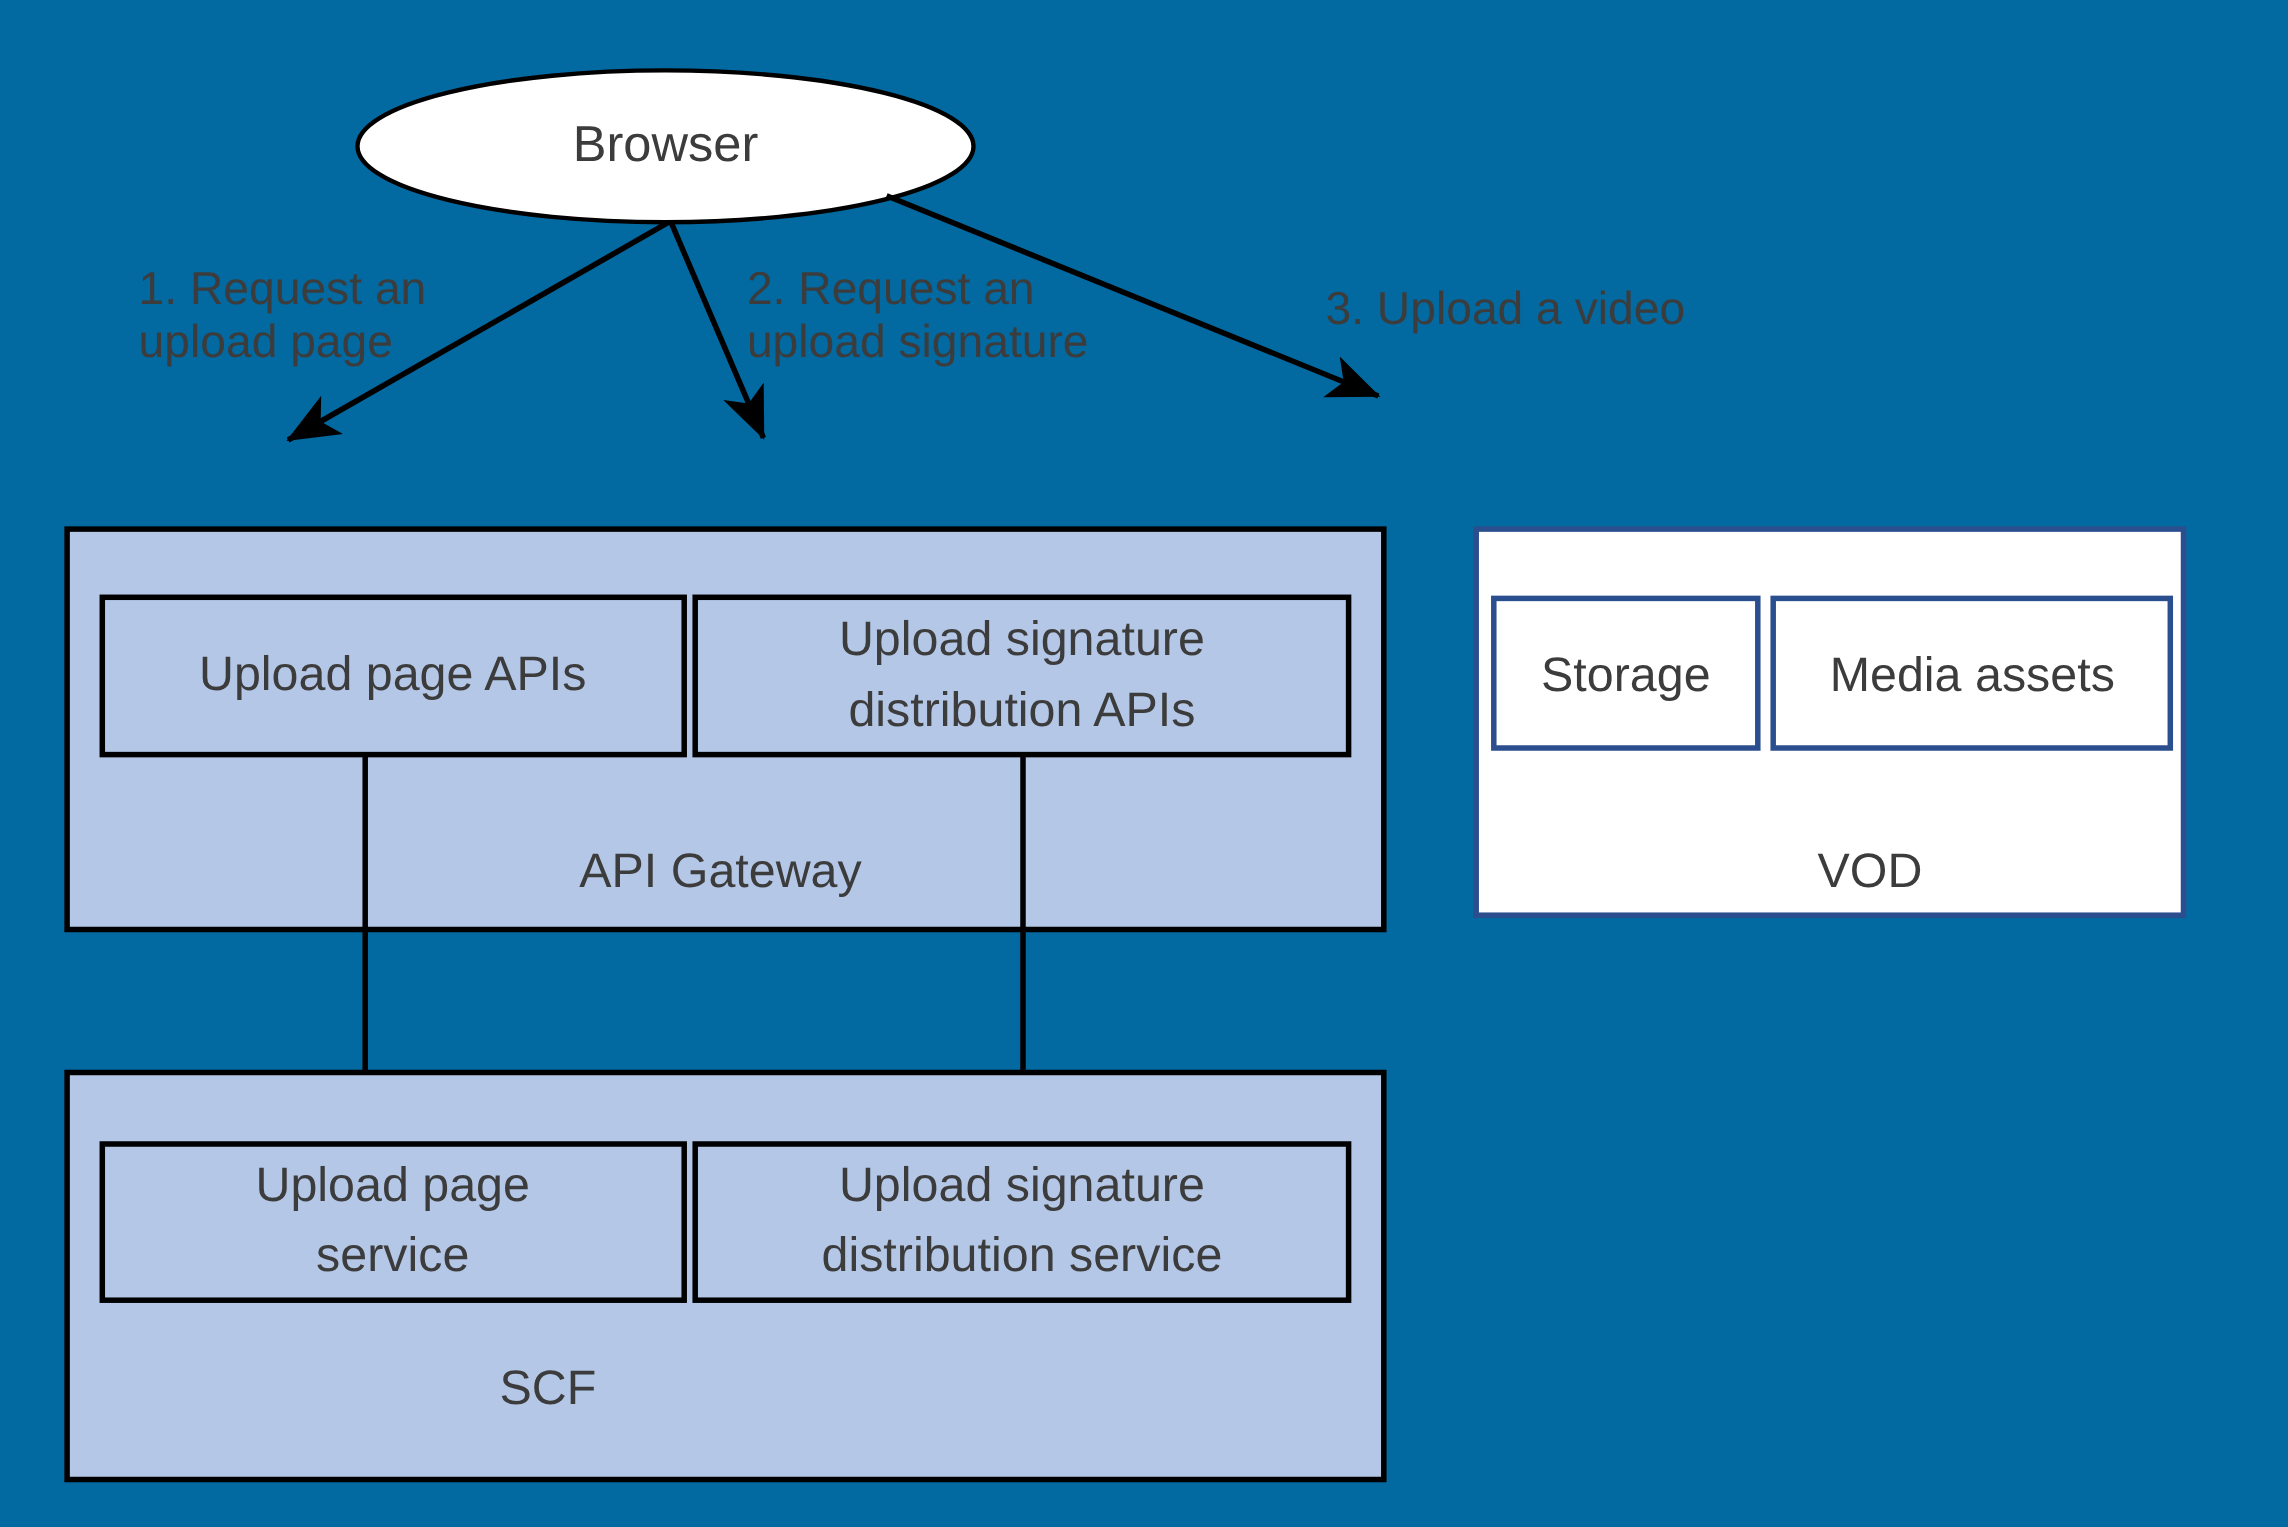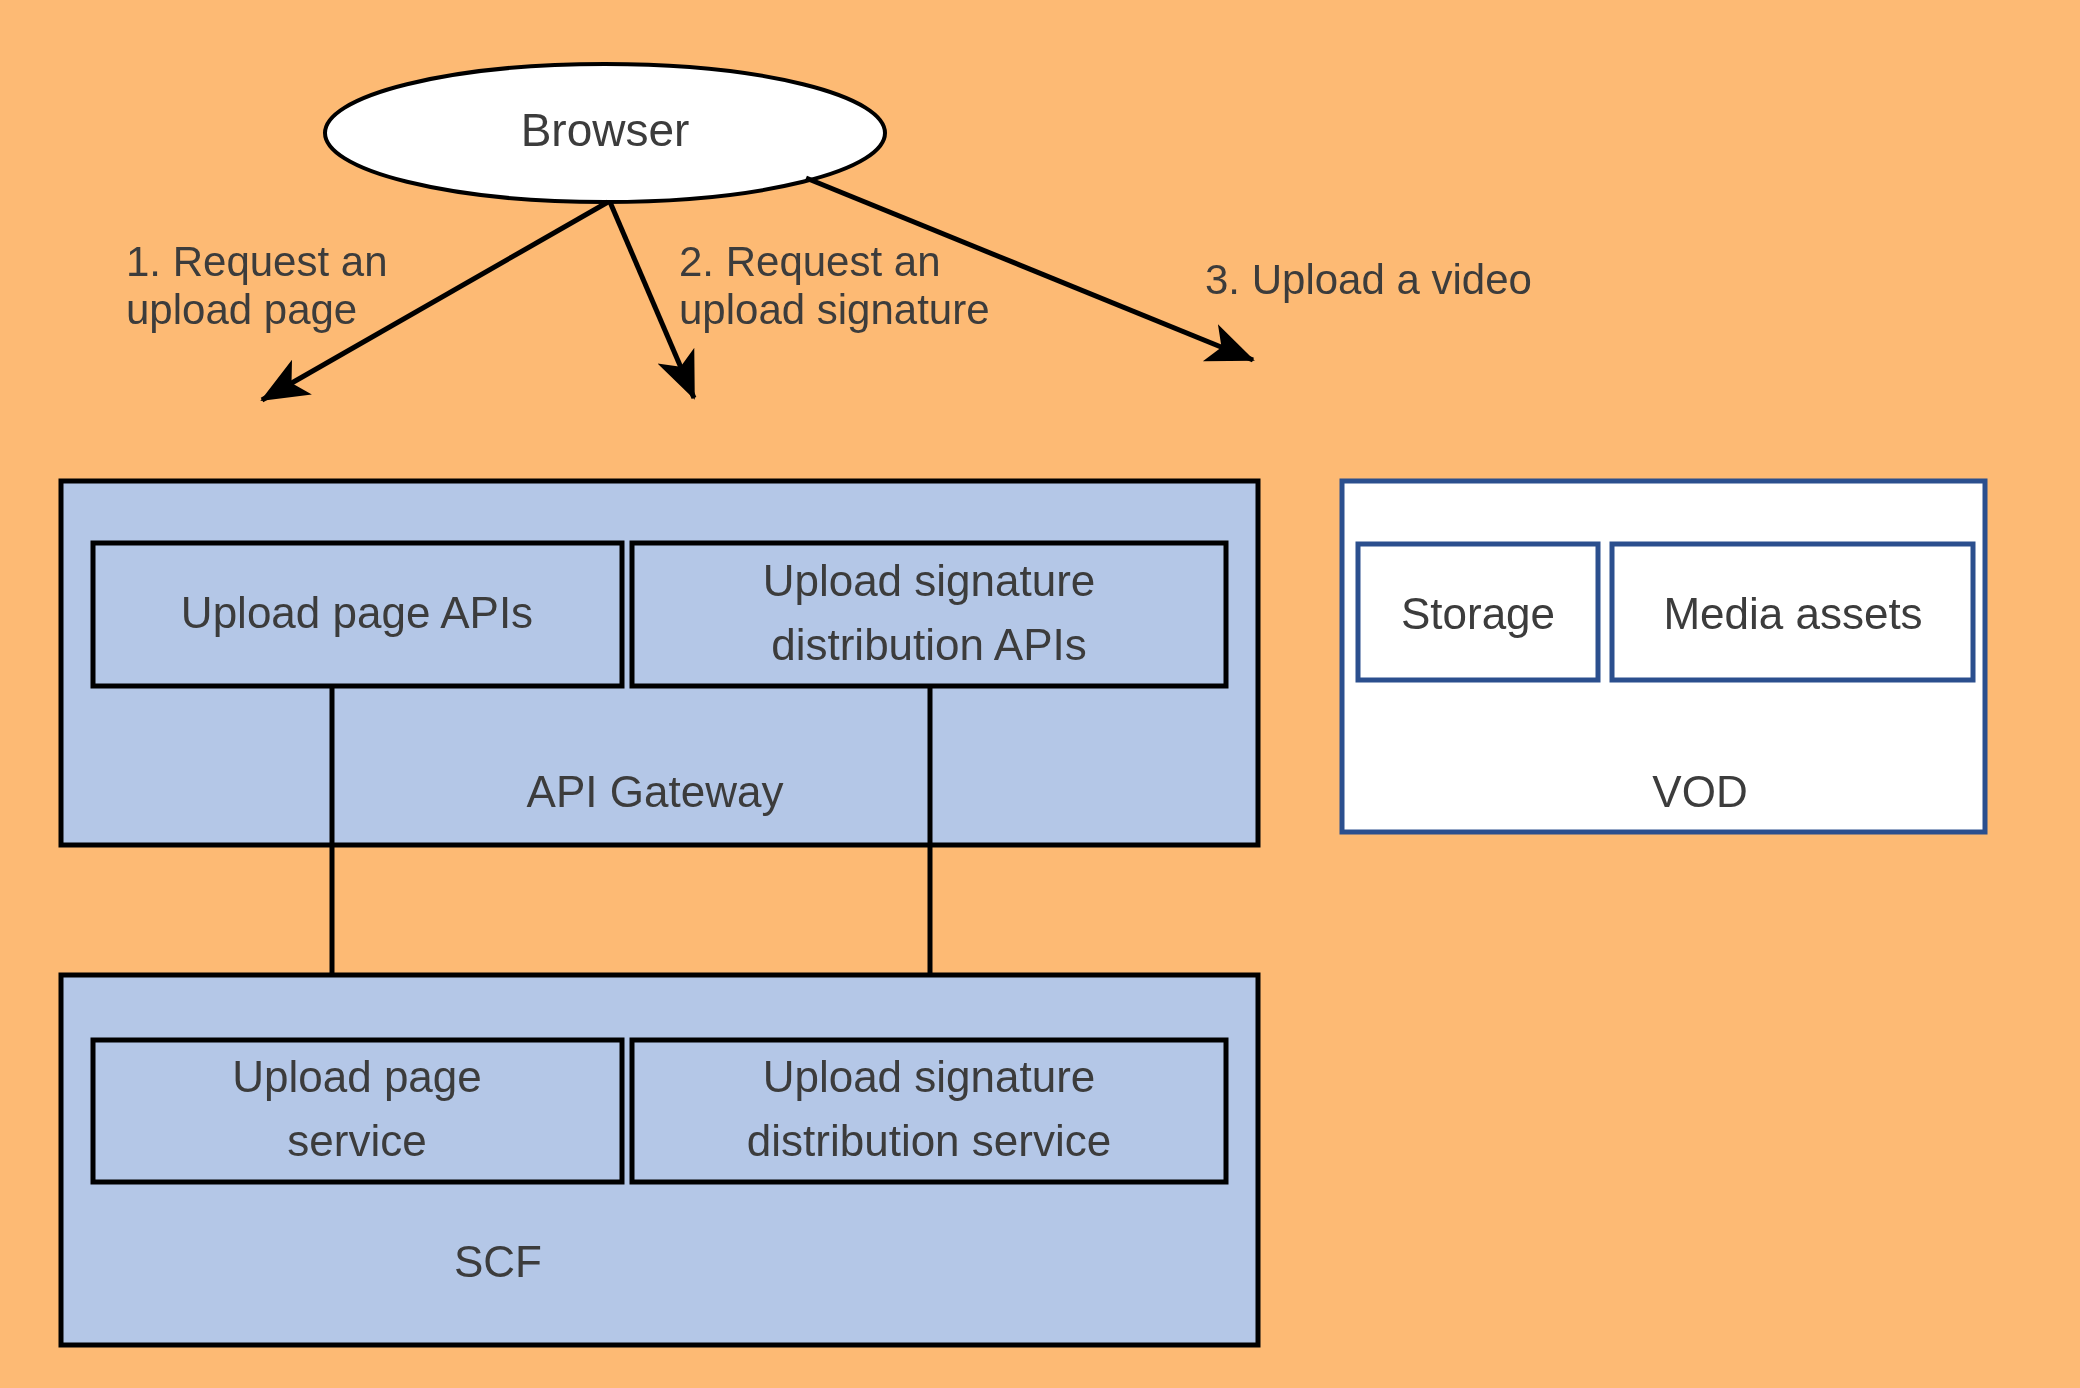--- a/index.html
+++ b/index.html
@@ -10,21 +10,21 @@
   body {
     width: 2080px;
     height: 1388px;
     overflow: hidden;
     font-family: "Liberation Sans", sans-serif;
   }
   #diagram-root {
     position: relative;
     width: 2080px;
     height: 1388px;
-    background: #fdba74;
+    background: #0369a1;
   }
   svg#diagram-svg {
     display: block;
     width: 2080px;
     height: 1388px;
   }
   .node-label {
     font-family: "Liberation Sans", sans-serif;
     fill: #3c3c3c;
     font-size: 44px;

